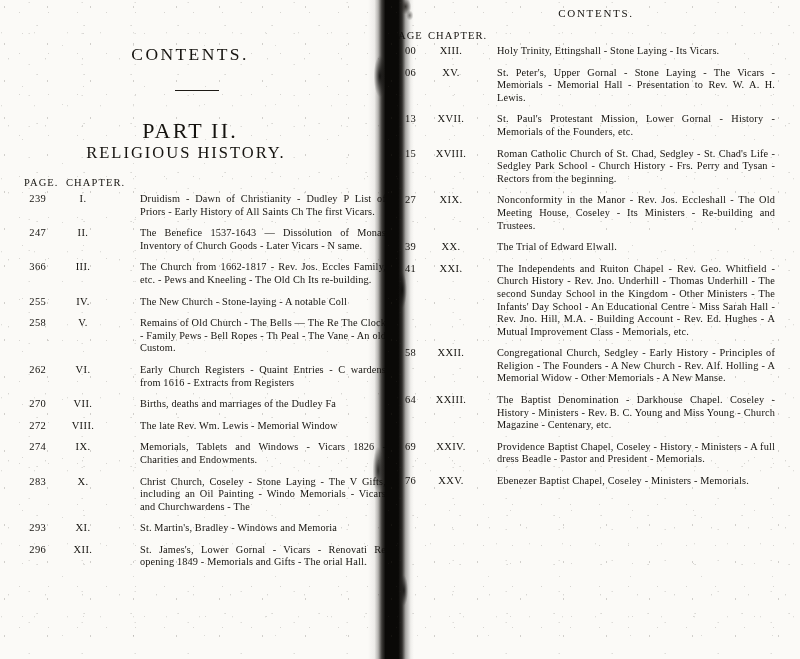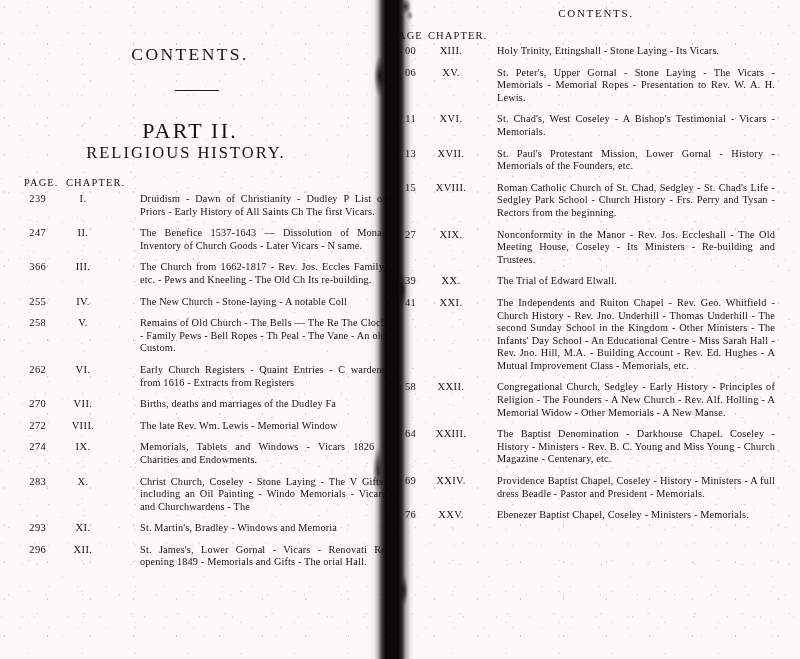--- a/index.html
+++ b/index.html
@@ -301,26 +301,21 @@
 
   <div class="entries" id="right-entries">
       <div class="entry">
         <span class="pg">00</span>
         <span class="ch">XIII.</span>
         <div class="tx">Holy Trinity, Ettingshall - Stone Laying - Its Vicars.</div>
       </div>
       <div class="entry">
         <span class="pg">06</span>
         <span class="ch">XV.</span>
-        <div class="tx">St. Peter's, Upper Gornal - Stone Laying - The Vicars - Memorials - Memorial Ropes - Presentation to Rev. W. A. H. Lewis.</div>
-      </div>
-      <div class="entry">
-        <span class="pg">11</span>
-        <span class="ch">XVI.</span>
-        <div class="tx">St. Chad's, West Coseley - A Bishop's Testimonial - Vicars - Memorials.</div>
+        <div class="tx">St. Peter's, Upper Gornal - Stone Laying - The Vicars - Memorials - Memorial Hall - Presentation to Rev. W. A. H. Lewis.</div>
       </div>
       <div class="entry">
         <span class="pg">13</span>
         <span class="ch">XVII.</span>
         <div class="tx">St. Paul's Protestant Mission, Lower Gornal - History - Memorials of the Founders, etc.</div>
       </div>
       <div class="entry">
         <span class="pg">15</span>
         <span class="ch">XVIII.</span>
         <div class="tx">Roman Catholic Church of St. Chad, Sedgley - St. Chad's Life - Sedgley Park School - Church History - Frs. Perry and Tysan - Rectors from the beginning.</div>

